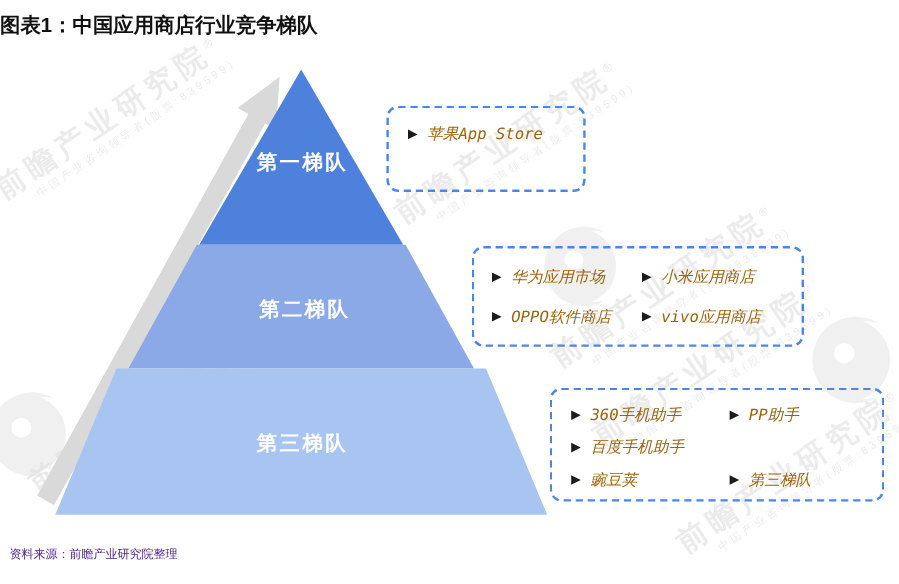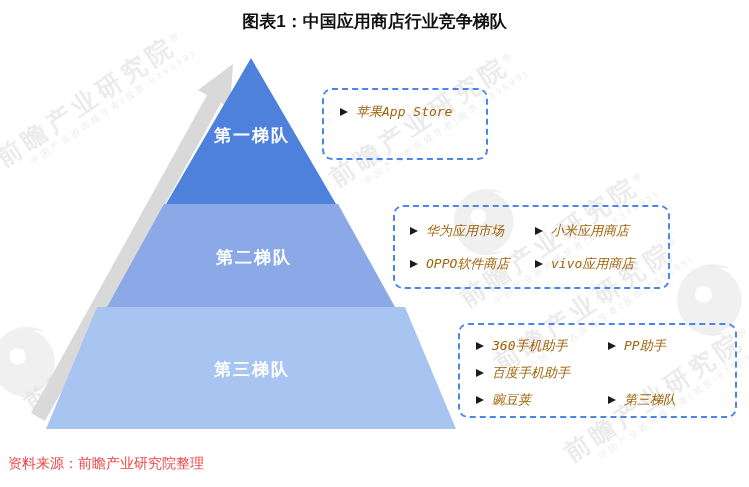--- a/index.html
+++ b/index.html
@@ -31,23 +31,23 @@
   #box1{left:322px;top:88px;width:166px;height:72px;padding:7px 0 0 16px;}
   #box1 .row{height:29px;}
   #box2{left:393px;top:205px;width:277px;height:84px;padding:7px 0 0 15px;}
   #box2 .row{height:33px;}
   #box2 .c1{width:125px;}
   #box3{left:458px;top:323px;width:279px;height:95px;padding:7px 0 0 16px;}
   #box3 .row{height:27px;}
   #box3 .c1{width:132px;}
   
   #chart-title{position:absolute;z-index:5;left:0;top:10px;width:100%;
-      text-align:center;font-size:17px;font-weight:bold;color:#111;}
+      font-size:17px;font-weight:bold;color:#111;}
   #source-note{position:absolute;z-index:5;left:8px;top:455px;
-      font-size:14px;color:#ef4444;font-family:Liberation Serif, serif;}
+      font-size:10px;color:#4c1d95;font-family:Liberation Serif, serif;}
   #app-credit{position:absolute;z-index:5;right:10px;top:455px;
       font-size:12.5px;color:#8f8f8f;}
 </style>
 </head>
 <body>
 
 <div id="stage">
 
   <div class="wm" style="left:-8px;top:150px;">
     <div class="wm-main"><span>前瞻产业研究院</span><sup>®</sup></div>

